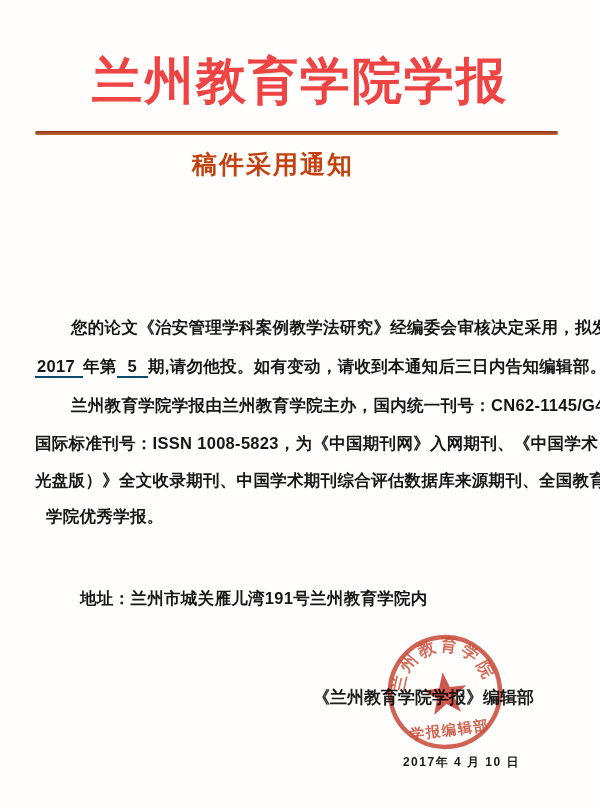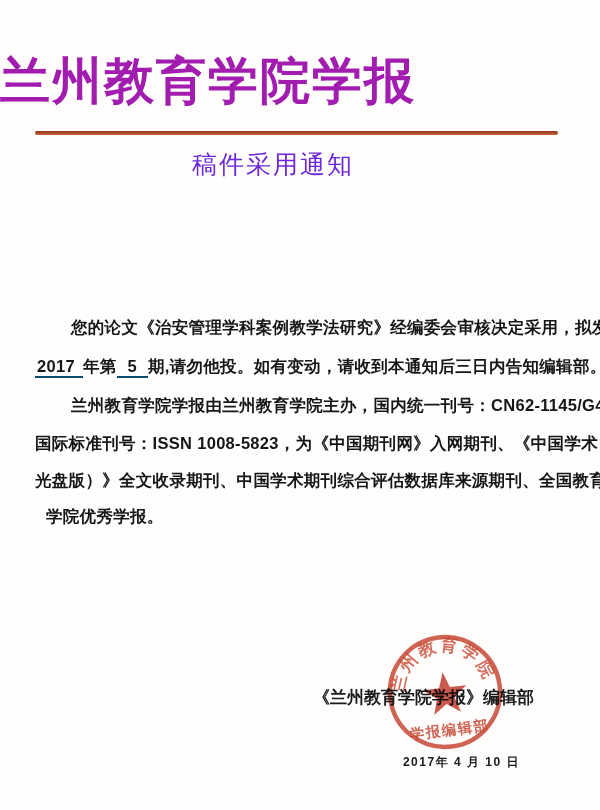--- a/index.html
+++ b/index.html
@@ -5,34 +5,34 @@
   html,body { margin:0; padding:0; background:#e8e8e8; }
   .page {
     position:relative; width:600px; height:810px; margin:0 auto;
     background:#fffefd; overflow:hidden;
     font-family:"Liberation Sans", sans-serif;
     color:#1a1a1a;
   }
   
   .journal-title {
     position:absolute; top:48px; left:0; width:100%;
-    text-align:left; font-size:50px; line-height:66px;
-    font-weight:900; color:#a21caf; letter-spacing:2px;
+    text-align:center; font-size:50px; line-height:66px;
+    font-weight:900; color:#ef4444; letter-spacing:2px;
     white-space:nowrap;
   }
   .masthead-rule {
     position:absolute; top:131px; left:35px; width:523px; height:4px;
     background:linear-gradient(to bottom,#8f3414,#c4halt 100%);
     background:linear-gradient(to bottom,#8f3414,#c4673d);
     border-radius:2px;
   }
   .notice-title {
     position:absolute; top:148px; left:0; width:546px;
-    text-align:center; font-size:25px; font-weight:normal;
-    color:#6d28d9; letter-spacing:2px; white-space:nowrap;
+    text-align:center; font-size:25px; font-weight:bold;
+    color:#c2410c; letter-spacing:2px; white-space:nowrap;
   }
   
   .bline {
     position:absolute; font-size:16.5px; font-weight:bold;
     letter-spacing:0.3px; white-space:nowrap; color:#161616;
   }
   .recipient-line {
     position:absolute; top:271px; left:38px;
     font-size:18px; font-weight:bold;
     border-bottom:2px solid #111; padding:0 6px 3px 1px;
@@ -82,20 +82,21 @@
 
   <div class="bline p1l2">
     <span class="u u-year">2017</span><span>年第</span><span class="u u-issue">5</span><span>期,请勿他投。如有变动，请收到本通知后三日内告知编辑部。</span>
   </div>
 
   <div class="bline p2l1">兰州教育学院学报由兰州教育学院主办，国内统一刊号：CN62-1145/G4，</div>
   <div class="bline p2l2">国际标准刊号：ISSN 1008-5823，为《中国期刊网》入网期刊、《中国学术（</div>
   <div class="bline p2l3">光盘版）》全文收录期刊、中国学术期刊综合评估数据库来源期刊、全国教育</div>
   <div class="bline p2l4">学院优秀学报。</div>
 
+  <div class="bline addr">地址：兰州市城关雁儿湾191号兰州教育学院内</div>
 
   <div class="sig-dept">《兰州教育学院学报》编辑部</div>
   <div class="sig-date">2017年 4 月 10 日</div>
 
   <svg class="seal" viewBox="0 0 126 126">
     <circle cx="63" cy="63" r="55" fill="none" stroke="#c33a24" stroke-width="4.5" opacity="0.85"></circle>
     <path id="sealArc" d="M 22 63 A 41 41 0 0 1 104 63" fill="none"></path>
     <text font-size="17" font-weight="bold" fill="#c33a24" opacity="0.8" letter-spacing="3" font-family="Liberation Sans, sans-serif">
       <textPath href="#sealArc" startOffset="4">兰州教育学院</textPath>
     </text>

